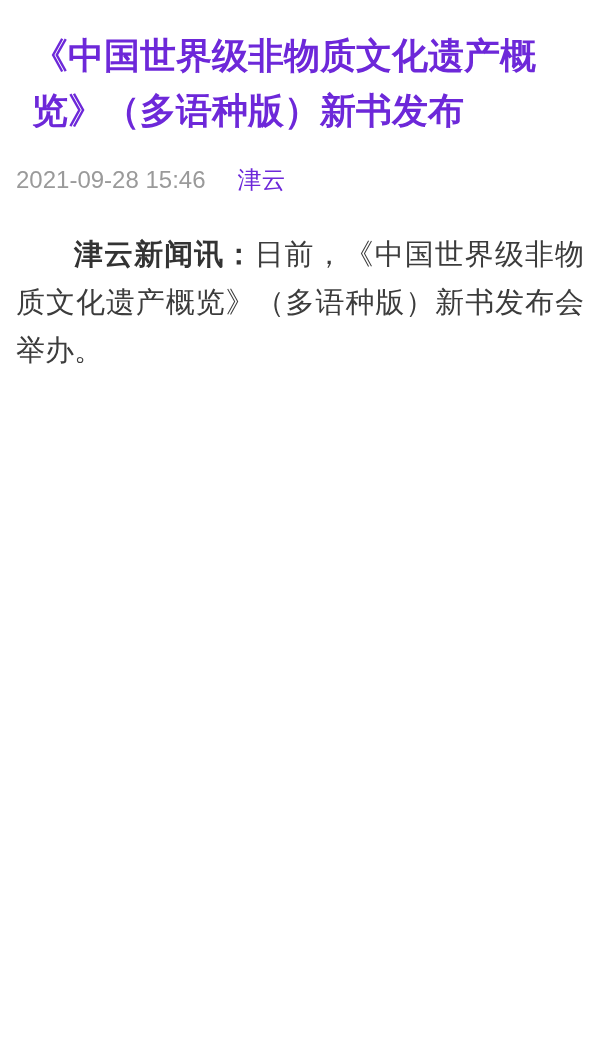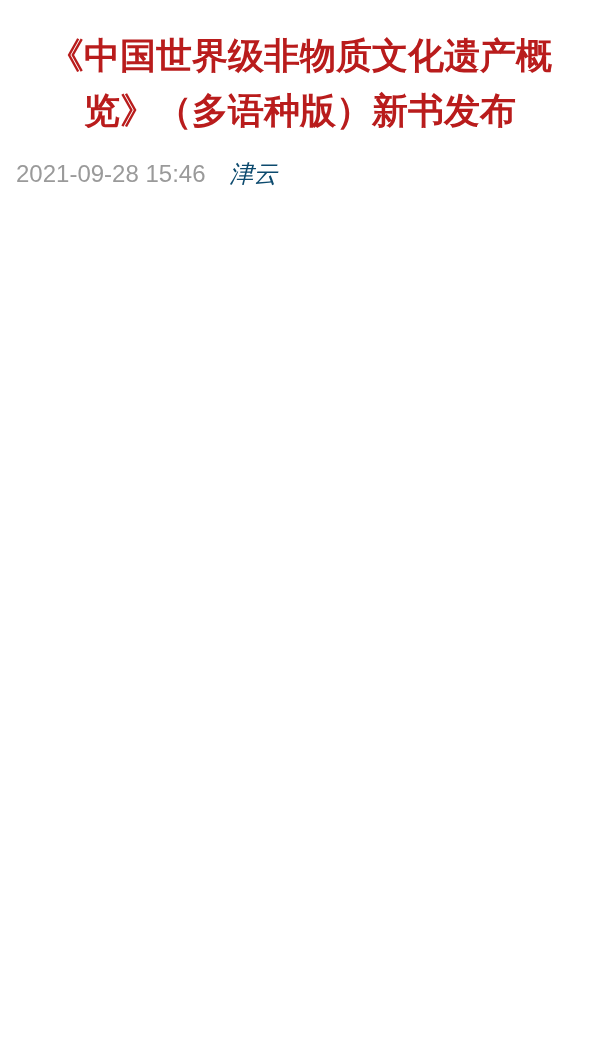--- a/index.html
+++ b/index.html
@@ -10,44 +10,42 @@
   body {
     width: 600px;
     height: 1064px;
     overflow: hidden;
     font-family: "Liberation Sans", sans-serif;
   }
   .article {
     padding: 0 16px;
   }
   .article-title {
-    margin: 28px 0 0 0;
+    margin: 28px 0 0 16px;
     font-size: 36px;
     line-height: 55px;
     font-weight: 700;
-    color: #b91c1c;
+    color: #6d28d9;
     letter-spacing: 0;
-    text-align: center;
   }
   .article-meta {
-    margin-top: 22px;
+    margin-top: 28px;
     display: flex;
     align-items: flex-start;
-    gap: 24px;
+    gap: 32px;
     font-size: 24px;
     line-height: 28px;
   }
   .publish-date {
     color: #9a9a9a;
   }
   .source-link {
-    color: #0c4a6e;
+    color: #6d28d9;
     text-decoration: none;
     cursor: pointer;
-    font-style: italic;
   }
   .article-body p {
     margin: 36px 0;
     font-size: 29px;
     line-height: 48px;
     color: #3c3c3c;
     text-indent: 2em;
     text-align: justify;
     text-justify: inter-ideograph;
     line-break: anywhere;
@@ -64,15 +62,18 @@
 <div class="article">
 
   <h1 class="article-title">《中国世界级非物质文化遗产概览》（多语种版）新书发布</h1>
 
   <div class="article-meta">
     <span class="publish-date">2021-09-28 15:46</span>
     <a class="source-link">津云</a>
   </div>
 
   <div class="article-body">
+    <p>
+      <strong class="paragraph-lead">津云新闻讯：</strong><span>日前，《中国世界级非物质文化遗产概览》（多语种版）新书发布会举办。</span>
+    </p>
   </div>
 
 </div>
 
 </body></html>

